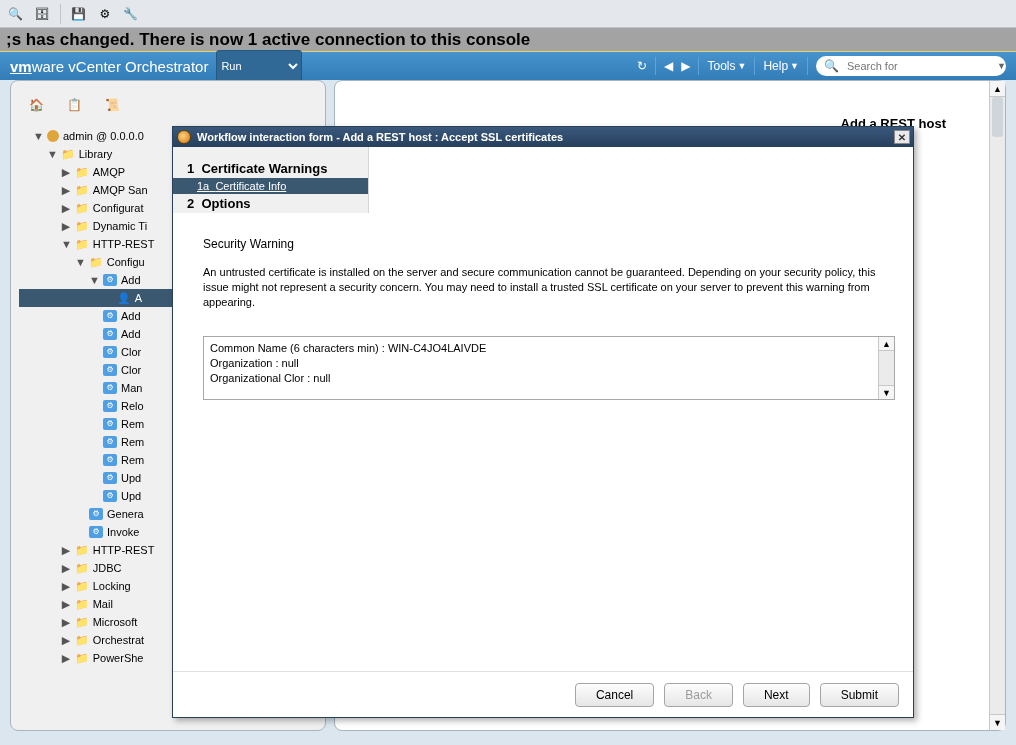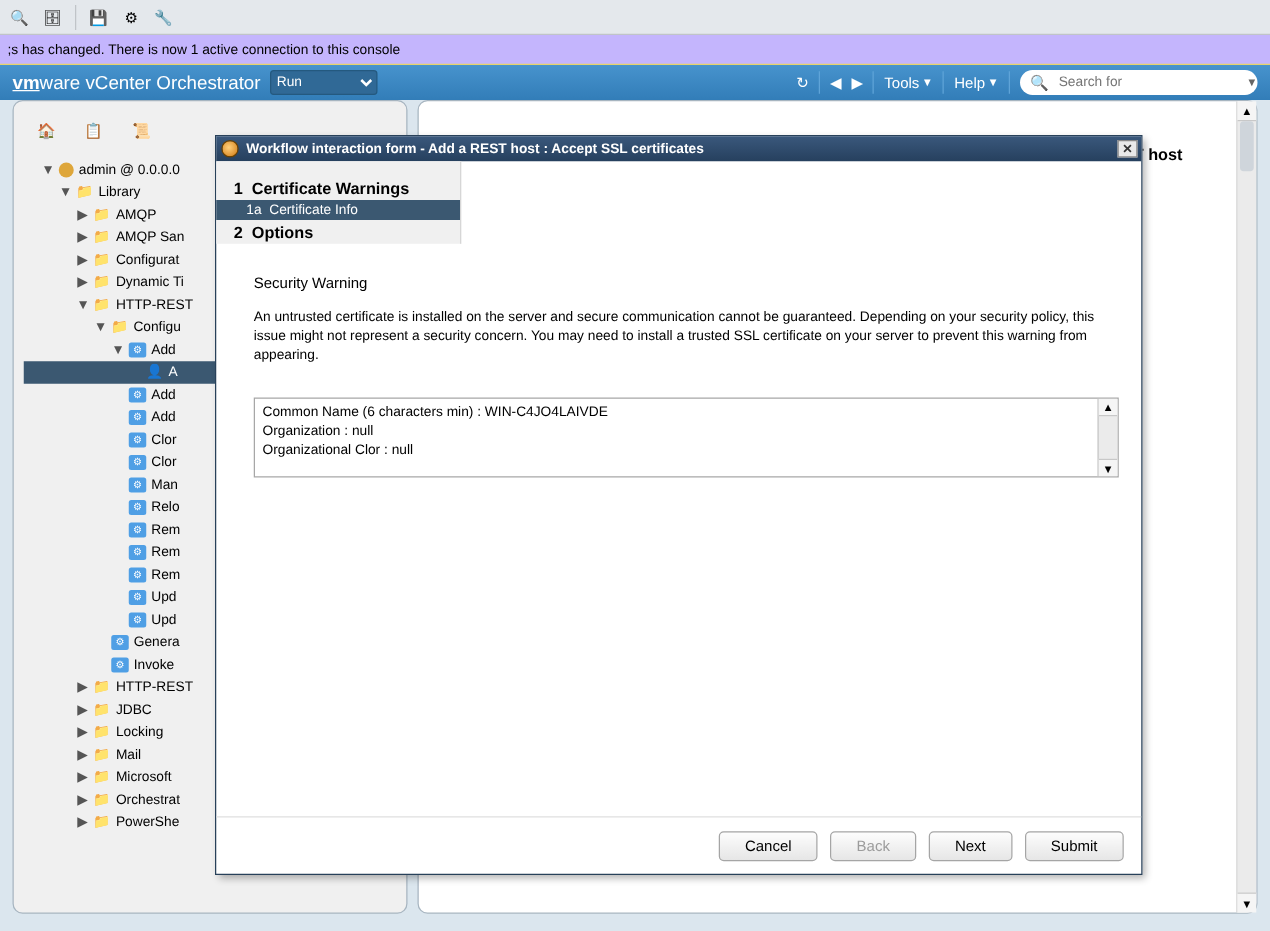--- a/index.html
+++ b/index.html
@@ -3,27 +3,27 @@
 <meta charset="utf-8">
 <style>
   * { box-sizing: border-box; }
   html, body { margin: 0; padding: 0; font-family: Arial, Helvetica, sans-serif; font-size: 12px; color: #000; }
   body { width: 1016px; height: 745px; background: #f0f3f6; overflow: hidden; position: relative; }
 
   .top-toolbar { height: 28px; background: #e4e8ec; border-bottom: 1px solid #c0c4c8; display: flex; align-items: center; padding: 0 6px; gap: 6px; }
   .top-toolbar .tb-icon { width: 20px; height: 20px; display: flex; align-items: center; justify-content: center; cursor: pointer; }
   .top-toolbar .sep { width: 1px; height: 20px; background: #c0c4c8; margin: 0 2px; }
 
-  .notif-bar { height: 24px; background: #c4b5fd; border-bottom: 1px solid #e6d36b; display: flex; align-items: center; padding: 0 6px; font-size: 11px; }
+  .notif-bar { height: 24px; background: #a3a3a3; border-bottom: 1px solid #e6d36b; display: flex; align-items: center; padding: 0 6px; font-size: 17px; font-weight: bold; }
   .notif-bar span { white-space: nowrap; }
 
   .app-header { height: 28px; background: linear-gradient(#4793cd, #327db8); display: flex; align-items: center; padding: 0 10px; color: #fff; gap: 8px; }
   .brand { font-weight: normal; font-size: 15px; }
   .brand b { font-weight: bold; text-decoration: underline; }
-  .header-select { background: #306996; color: #fff; border: 1px solid #24597f; font-size: 11px; height: 20px; width: 86px; border-radius: 3px; }
+  .header-select { background: #306996; color: #fff; border: 1px solid #24597f; font-size: 11px; height: 32px; width: 86px; border-radius: 3px; }
   .header-spacer { flex: 1; }
   .hdr-item { color: #fff; font-size: 12px; cursor: pointer; display: flex; align-items: center; gap: 2px; }
   .search-wrap { background: #fff; border-radius: 10px; height: 20px; width: 190px; display: flex; align-items: center; padding: 0 8px; gap: 6px; }
   .search-wrap input { border: none; outline: none; flex: 1; font-size: 11px; }
   .magnifier { color: #5c7d9b; font-size: 12px; }
   .seg-sep { width: 1px; height: 18px; background: #5fa4d8; }
 
   .work-area { position: absolute; top: 80px; left: 0; right: 0; bottom: 0; background: #dbe6ee; padding: 12px 10px; }
 
   .left-panel {
@@ -54,36 +54,36 @@
     background: #fff; border: 1px solid #a7b5c0; border-radius: 8px;
   }
   .right-panel-head { position: absolute; right: 70px; top: 36px; font-weight: bold; font-size: 13px; }
 
   .scrollbar { position: absolute; right: 0; top: 0; bottom: 0; width: 16px; background: #ebebeb; border-left: 1px solid #c8c8c8; border-radius: 0 8px 8px 0; }
   .sb-btn { height: 16px; background: #f5f5f5; border-bottom: 1px solid #c8c8c8; display: flex; align-items: center; justify-content: center; }
   .sb-btn.bot { border-top:1px solid #c8c8c8; border-bottom:none; position:absolute; bottom:0; left:0; right:0; }
   .sb-thumb { position: absolute; top: 16px; left: 2px; right: 2px; height: 40px; background: #cfd5db; border-radius: 3px; }
 
   .dialog {
-    position: absolute; top: 28px; left: 172px; width: 742px; height: 592px;
+    position: absolute; top: 46px; left: 172px; width: 742px; height: 592px;
     background: #fff; border: 1px solid #28415a; box-shadow: 3px 3px 6px rgba(0,0,0,.3);
     z-index: 50;
   }
   .dialog-title {
     height: 20px; background: linear-gradient(#3a587c, #26405e); color: #fff;
     display: flex; align-items: center; padding: 0 3px 0 4px; font-size: 11px; font-weight: bold;
     gap: 6px;
   }
   .dlg-orb { width: 14px; height: 14px; border-radius: 50%; background: radial-gradient(circle at 5px 5px, #ffd07b, #d07810); border: 1px solid #6a4100; }
   .dlg-close { margin-left: auto; width: 16px; height: 14px; background: #e9e9e9; border: 1px solid #888; display: flex; align-items: center; justify-content: center; color: #333; font-size: 10px; cursor: pointer; }
 
   .dialog-body { position: absolute; top: 20px; left: 0; right: 0; bottom: 46px; display: flex; flex-direction: column; }
   .steps-col { width: 196px; background: #f0f0f0; border-right: 1px solid #d6d6d6; padding-top: 12px; }
   .step-head { font-weight: bold; font-size: 13px; padding: 2px 8px 2px 14px; }
-  .step-sub { font-size: 11px; padding: 2px 8px 2px 24px; }
+  .step-sub { font-size: 11px; padding: 2px 8px 2px 24px; text-decoration: underline; }
   .step-sub.selected { background: #3b5871; color: #fff; }
 
   .form-col { flex: 1; padding: 24px 18px 10px 30px; }
   .form-h { font-size: 12px; margin-bottom: 14px; }
   .form-p { font-size: 11px; line-height: 15px; margin-bottom: 26px; }
 
   .cert-box { position: relative; border: 1px solid #a7a7a7; height: 64px; overflow: hidden; }
   .cert-box-inner { padding: 4px 20px 4px 6px; font-size: 11px; line-height: 15px; }
   .cert-sb { position: absolute; right: 0; top: 0; bottom: 0; width: 16px; background: #ebebeb; border-left: 1px solid #c8c8c8; }
   .cert-sb .sb-btn { height: 14px; }

